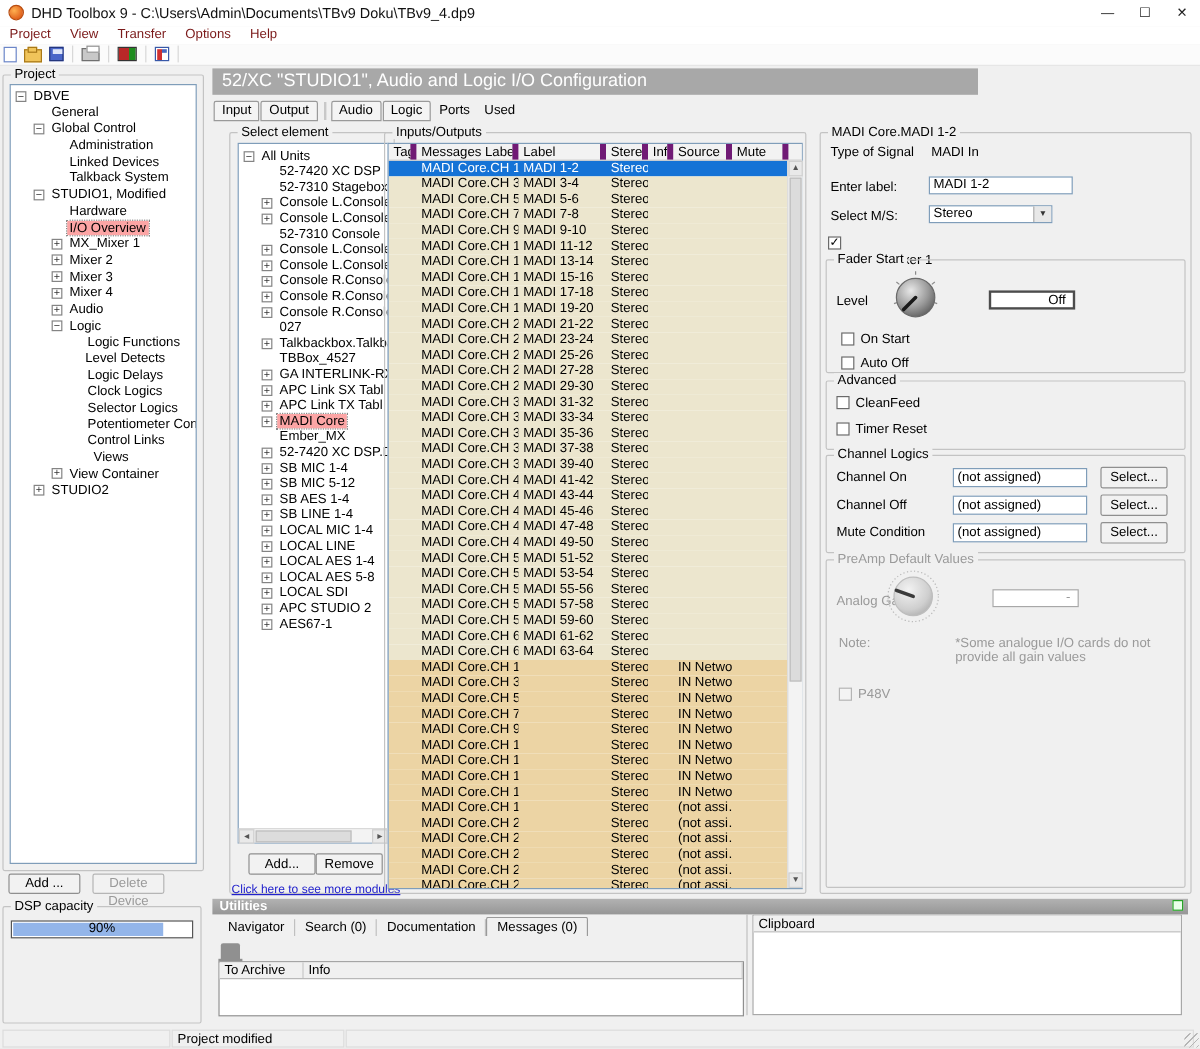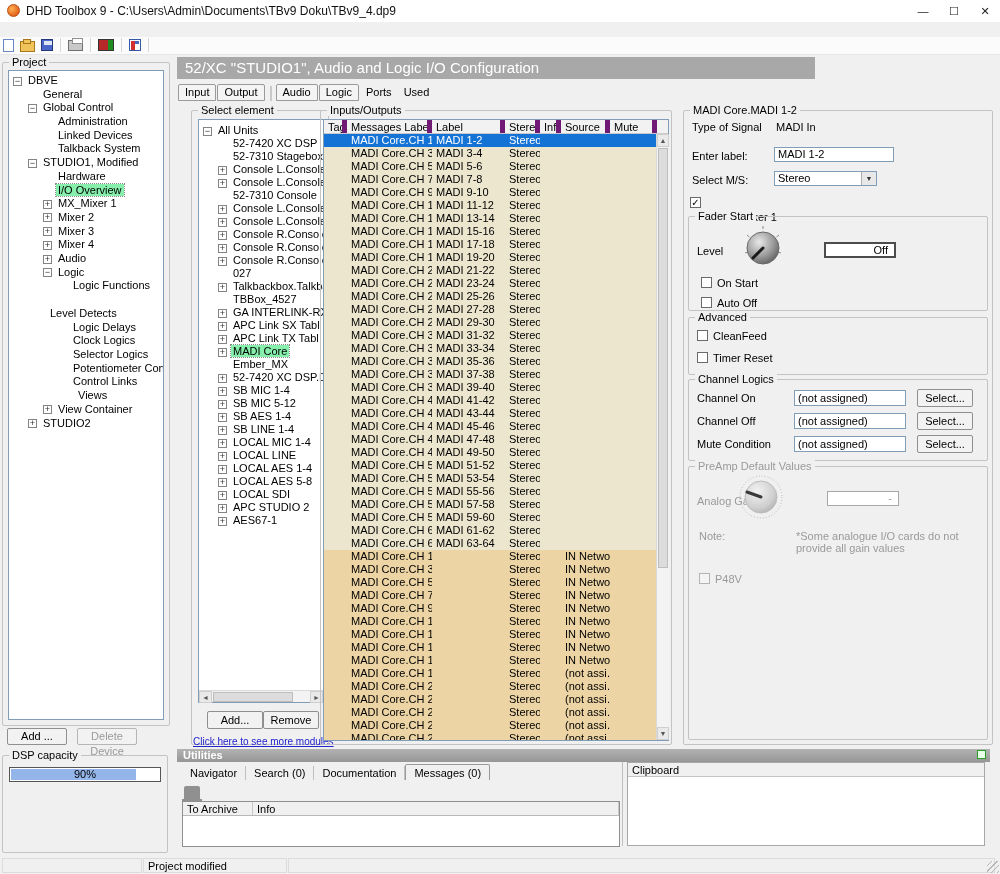--- a/index.html
+++ b/index.html
@@ -40,21 +40,21 @@
   .tabsrow { left:178px; top:84px; height:17px; }
   .tab-btn { display:inline-block; height:17px; line-height:15px; padding:0 6px; margin-right:1px;
              background:#f4f4f4; border:1px solid #9a9a9a; border-radius:2px 2px 0 0; }
   .tab-flat { display:inline-block; height:17px; line-height:15px; padding:0 6px; }
   .tab-group-sep { display:inline-block; width:2px; height:15px; background:#c8c8c8; margin:0 4px; vertical-align:middle; }
 
   
   .treebox { background:#fff; border:1px solid #7f9db9; overflow:hidden; }
   .tree-item { white-space:nowrap; position:relative; }
   .tree-label { padding:0 2px; }
-  .tree-label.sel { background:#86efac; outline:1px dotted #888; }
+  .tree-label.sel { background:#fca5a5; outline:1px dotted #888; }
   .expander { display:inline-block; width:9px; height:9px; border:1px solid #848484; background:#fff;
               font-size:9px; line-height:7px; text-align:center; margin-right:4px; vertical-align:middle; color:#333; }
   .exp-spacer { display:inline-block; width:13px; }
 
   
   .io-header { display:flex; height:14px; background:#f2f2f2; border-bottom:1px solid #c9c9c9; }
   .io-hcell { border-right:5px solid #701a75; padding:1px 0 0 4px; overflow:hidden; white-space:nowrap; }
   .io-row { display:flex; height:13px; line-height:13px; }
   .io-cell { overflow:hidden; white-space:nowrap; padding-left:4px; }
   .sec-light { background:#ece6ce; }
@@ -113,20 +113,21 @@
 <div id="app">
 
   <div class="abs titlebar">
     <div class="abs app-icon"></div>
     <div class="abs title-text">DHD Toolbox 9 - C:\Users\Admin\Documents\TBv9 Doku\TBv9_4.dp9</div>
     <div class="abs win-btn" style="right:62px;">—</div>
     <div class="abs win-btn" style="right:31px;">☐</div>
     <div class="abs win-btn" style="right:0;">✕</div>
   </div>
 
+  <div class="abs menubar" id="menubar"><span class="menu-item">Project</span><span class="menu-item">View</span><span class="menu-item">Transfer</span><span class="menu-item">Options</span><span class="menu-item">Help</span></div>
 
   <div class="abs toolbar" id="toolbar"><div class="tb-ico icon-new-file"></div><div class="tb-ico icon-open"></div><div class="tb-ico icon-save"></div><div class="tb-sep"></div><div class="tb-ico icon-print"></div><div class="tb-sep"></div><div class="tb-ico icon-transfer"></div><div class="tb-sep"></div><div class="tb-ico icon-devices"></div><div class="tb-sep"></div></div>
 
   <div class="abs groupbox" style="left:2px; top:62px; width:168px; height:664px;">
     <span class="gb-label">Project</span>
     <div class="abs treebox" id="project-tree" style="left:5px; top:7px; width:156px; height:650px; padding-top:3px;">
         <div class="tree-item" style="height: 13.7px; line-height: 13.7px; padding-left: 4px;"><span class="expander">−</span><span class="tree-label">DBVE</span></div>
         <div class="tree-item" style="height: 13.7px; line-height: 13.7px; padding-left: 19px;"><span class="exp-spacer"></span><span class="tree-label">General</span></div>
         <div class="tree-item" style="height: 13.7px; line-height: 13.7px; padding-left: 19px;"><span class="expander">−</span><span class="tree-label">Global Control</span></div>
         <div class="tree-item" style="height: 13.7px; line-height: 13.7px; padding-left: 34px;"><span class="exp-spacer"></span><span class="tree-label">Administration</span></div>
@@ -135,21 +136,21 @@
         <div class="tree-item" style="height: 13.7px; line-height: 13.7px; padding-left: 19px;"><span class="expander">−</span><span class="tree-label">STUDIO1, Modified</span></div>
         <div class="tree-item" style="height: 13.7px; line-height: 13.7px; padding-left: 34px;"><span class="exp-spacer"></span><span class="tree-label">Hardware</span></div>
         <div class="tree-item" style="height: 13.7px; line-height: 13.7px; padding-left: 34px;"><span class="exp-spacer"></span><span class="tree-label sel">I/O Overview</span></div>
         <div class="tree-item" style="height: 13.7px; line-height: 13.7px; padding-left: 34px;"><span class="expander">+</span><span class="tree-label">MX_Mixer 1</span></div>
         <div class="tree-item" style="height: 13.7px; line-height: 13.7px; padding-left: 34px;"><span class="expander">+</span><span class="tree-label">Mixer 2</span></div>
         <div class="tree-item" style="height: 13.7px; line-height: 13.7px; padding-left: 34px;"><span class="expander">+</span><span class="tree-label">Mixer 3</span></div>
         <div class="tree-item" style="height: 13.7px; line-height: 13.7px; padding-left: 34px;"><span class="expander">+</span><span class="tree-label">Mixer 4</span></div>
         <div class="tree-item" style="height: 13.7px; line-height: 13.7px; padding-left: 34px;"><span class="expander">+</span><span class="tree-label">Audio</span></div>
         <div class="tree-item" style="height: 13.7px; line-height: 13.7px; padding-left: 34px;"><span class="expander">−</span><span class="tree-label">Logic</span></div>
         <div class="tree-item" style="height: 13.7px; line-height: 13.7px; padding-left: 49px;"><span class="exp-spacer"></span><span class="tree-label">Logic Functions</span></div>
-        <div class="tree-item" style="height: 13.7px; line-height: 13.7px; padding-left: 26px; margin-top: 14px;"><span class="exp-spacer"></span><span class="tree-label">Level Detects</span></div>
+        <div class="tree-item" style="height: 13.7px; line-height: 13.7px; padding-left: 47px;"><span class="exp-spacer"></span><span class="tree-label">Level Detects</span></div>
         <div class="tree-item" style="height: 13.7px; line-height: 13.7px; padding-left: 49px;"><span class="exp-spacer"></span><span class="tree-label">Logic Delays</span></div>
         <div class="tree-item" style="height: 13.7px; line-height: 13.7px; padding-left: 49px;"><span class="exp-spacer"></span><span class="tree-label">Clock Logics</span></div>
         <div class="tree-item" style="height: 13.7px; line-height: 13.7px; padding-left: 49px;"><span class="exp-spacer"></span><span class="tree-label">Selector Logics</span></div>
         <div class="tree-item" style="height: 13.7px; line-height: 13.7px; padding-left: 49px;"><span class="exp-spacer"></span><span class="tree-label">Potentiometer Control</span></div>
         <div class="tree-item" style="height: 13.7px; line-height: 13.7px; padding-left: 49px;"><span class="exp-spacer"></span><span class="tree-label">Control Links</span></div>
         <div class="tree-item" style="height: 13.7px; line-height: 13.7px; padding-left: 54px;"><span class="exp-spacer"></span><span class="tree-label">Views</span></div>
         <div class="tree-item" style="height: 13.7px; line-height: 13.7px; padding-left: 34px;"><span class="expander">+</span><span class="tree-label">View Container</span></div>
         <div class="tree-item" style="height: 13.7px; line-height: 13.7px; padding-left: 19px;"><span class="expander">+</span><span class="tree-label">STUDIO2</span></div>
       </div>
   </div>

